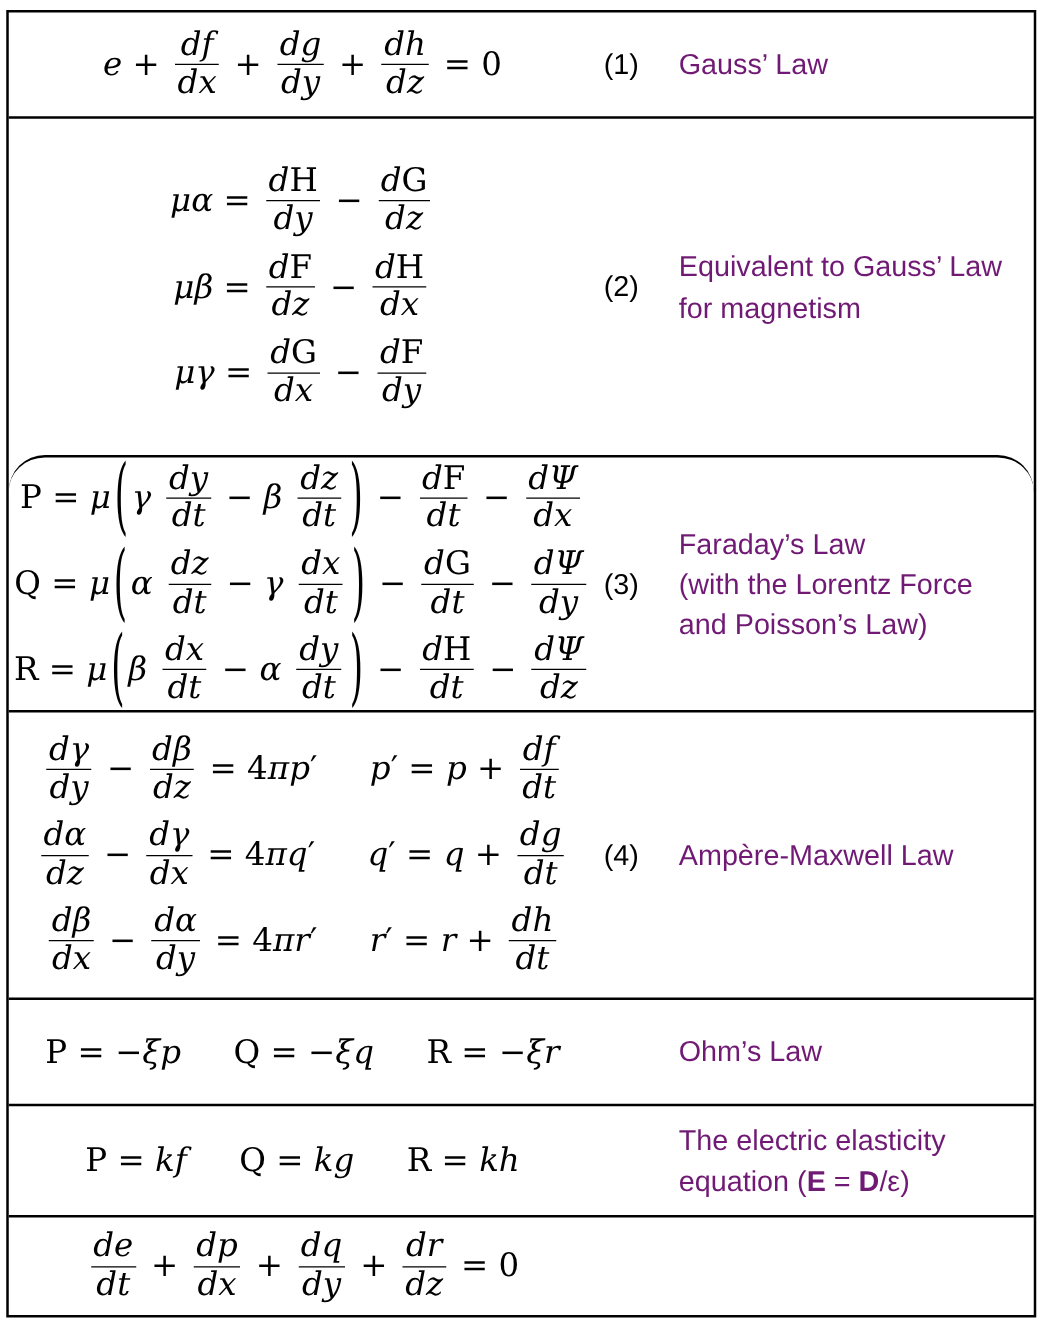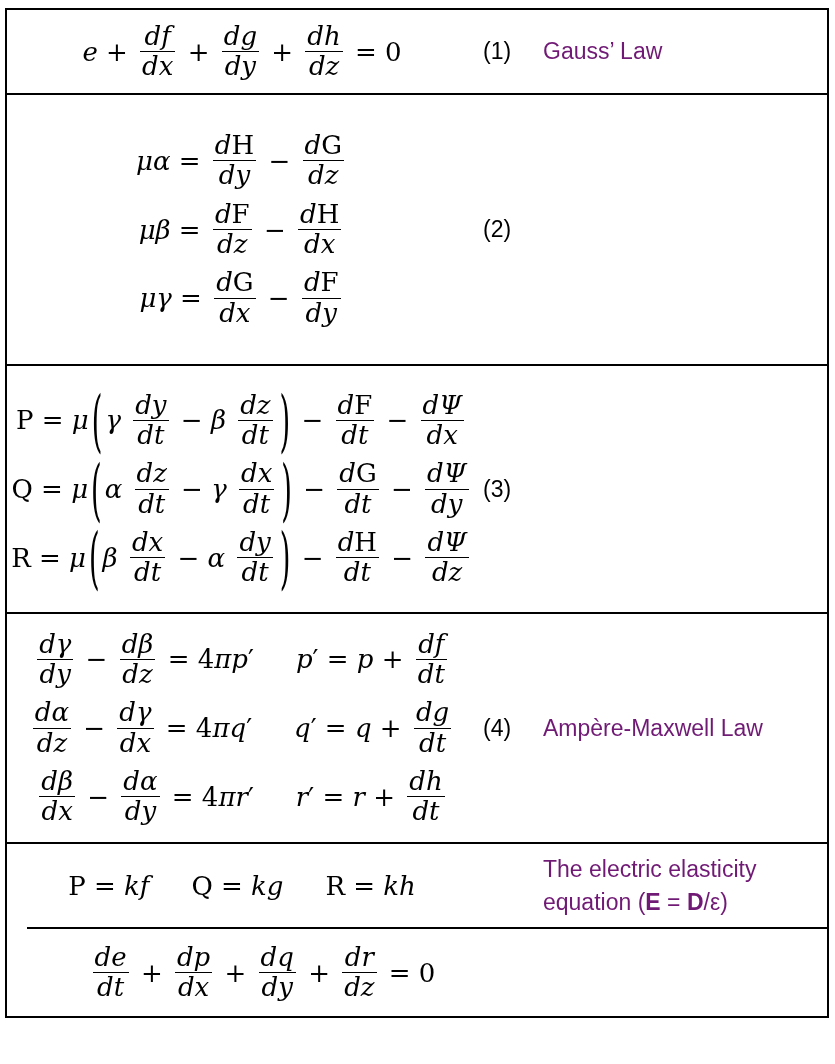--- a/index.html
+++ b/index.html
@@ -20,24 +20,24 @@
   .row {
     box-sizing: border-box;
     display: grid;
     grid-template-columns: 470px 66px 1fr;
     align-items: center;
     border-top: 2px solid #000;
   }
   .row:first-child { border-top: none; }
   .row:nth-child(1) { height: 83px; }
   .row:nth-child(2) { height: 271px; }
-  .row:nth-child(3) { height: 248px; }
+  .row:nth-child(3) { height: 204px; border-radius: 29px; }
   .row:nth-child(4) { height: 230px; }
   .row:nth-child(5) { height: 85px; }
-  .row:nth-child(6) { height: 89px; margin-left: 20px; }
+  .row:nth-child(6) { height: 89px; }
   .row:nth-child(7) { height: 80px; text-align: right; }
 
   .eqs {
     font-family: "DejaVu Serif", serif;
     font-size: 26px;
     color: #000;
     display: flex;
     flex-direction: column;
     justify-content: center;
     gap: 11px;
@@ -94,41 +94,53 @@
     <div class="desc"><span>Gauss’ Law</span></div>
   </div>
 
   <div class="row">
     <div class="eqs">
         <div class="eqline"><span class="mt"><span class="it">μα</span><span> = </span></span><span class="fr"><span class="nu"><span class="mt"><span class="it">d</span><span>H</span></span></span><span class="ba"></span><span class="de"><span class="mt"><span class="it">dy</span></span></span></span><span class="mt"><span> − </span></span><span class="fr"><span class="nu"><span class="mt"><span class="it">d</span><span>G</span></span></span><span class="ba"></span><span class="de"><span class="mt"><span class="it">dz</span></span></span></span></div>
         <div class="eqline"><span class="mt"><span class="it">μβ</span><span> = </span></span><span class="fr"><span class="nu"><span class="mt"><span class="it">d</span><span>F</span></span></span><span class="ba"></span><span class="de"><span class="mt"><span class="it">dz</span></span></span></span><span class="mt"><span> − </span></span><span class="fr"><span class="nu"><span class="mt"><span class="it">d</span><span>H</span></span></span><span class="ba"></span><span class="de"><span class="mt"><span class="it">dx</span></span></span></span></div>
         <div class="eqline"><span class="mt"><span class="it">μγ</span><span> = </span></span><span class="fr"><span class="nu"><span class="mt"><span class="it">d</span><span>G</span></span></span><span class="ba"></span><span class="de"><span class="mt"><span class="it">dx</span></span></span></span><span class="mt"><span> − </span></span><span class="fr"><span class="nu"><span class="mt"><span class="it">d</span><span>F</span></span></span><span class="ba"></span><span class="de"><span class="mt"><span class="it">dy</span></span></span></span></div>
       </div>
     <div class="num">(2)</div>
+    <div class="desc"><span>Equivalent to Gauss’ Law
+for magnetism</span></div>
   </div>
 
   <div class="row">
     <div class="eqs">
         <div class="eqline"><span class="mt"><span>P = </span><span class="it">μ</span></span><span class="bigp">(</span><span class="mt"><span class="it">γ</span><span> </span></span><span class="fr"><span class="nu"><span class="mt"><span class="it">dy</span></span></span><span class="ba"></span><span class="de"><span class="mt"><span class="it">dt</span></span></span></span><span class="mt"><span> − </span><span class="it">β</span><span> </span></span><span class="fr"><span class="nu"><span class="mt"><span class="it">dz</span></span></span><span class="ba"></span><span class="de"><span class="mt"><span class="it">dt</span></span></span></span><span class="bigp">)</span><span class="mt"><span> − </span></span><span class="fr"><span class="nu"><span class="mt"><span class="it">d</span><span>F</span></span></span><span class="ba"></span><span class="de"><span class="mt"><span class="it">dt</span></span></span></span><span class="mt"><span> − </span></span><span class="fr"><span class="nu"><span class="mt"><span class="it">dΨ</span></span></span><span class="ba"></span><span class="de"><span class="mt"><span class="it">dx</span></span></span></span></div>
         <div class="eqline"><span class="mt"><span>Q = </span><span class="it">μ</span></span><span class="bigp">(</span><span class="mt"><span class="it">α</span><span> </span></span><span class="fr"><span class="nu"><span class="mt"><span class="it">dz</span></span></span><span class="ba"></span><span class="de"><span class="mt"><span class="it">dt</span></span></span></span><span class="mt"><span> − </span><span class="it">γ</span><span> </span></span><span class="fr"><span class="nu"><span class="mt"><span class="it">dx</span></span></span><span class="ba"></span><span class="de"><span class="mt"><span class="it">dt</span></span></span></span><span class="bigp">)</span><span class="mt"><span> − </span></span><span class="fr"><span class="nu"><span class="mt"><span class="it">d</span><span>G</span></span></span><span class="ba"></span><span class="de"><span class="mt"><span class="it">dt</span></span></span></span><span class="mt"><span> − </span></span><span class="fr"><span class="nu"><span class="mt"><span class="it">dΨ</span></span></span><span class="ba"></span><span class="de"><span class="mt"><span class="it">dy</span></span></span></span></div>
         <div class="eqline"><span class="mt"><span>R = </span><span class="it">μ</span></span><span class="bigp">(</span><span class="mt"><span class="it">β</span><span> </span></span><span class="fr"><span class="nu"><span class="mt"><span class="it">dx</span></span></span><span class="ba"></span><span class="de"><span class="mt"><span class="it">dt</span></span></span></span><span class="mt"><span> − </span><span class="it">α</span><span> </span></span><span class="fr"><span class="nu"><span class="mt"><span class="it">dy</span></span></span><span class="ba"></span><span class="de"><span class="mt"><span class="it">dt</span></span></span></span><span class="bigp">)</span><span class="mt"><span> − </span></span><span class="fr"><span class="nu"><span class="mt"><span class="it">d</span><span>H</span></span></span><span class="ba"></span><span class="de"><span class="mt"><span class="it">dt</span></span></span></span><span class="mt"><span> − </span></span><span class="fr"><span class="nu"><span class="mt"><span class="it">dΨ</span></span></span><span class="ba"></span><span class="de"><span class="mt"><span class="it">dz</span></span></span></span></div>
       </div>
     <div class="num">(3)</div>
+    <div class="desc"><span>Faraday’s Law
+(with the Lorentz Force
+and Poisson’s Law)</span></div>
   </div>
 
   <div class="row">
     <div class="eqs">
         <div class="eqline"><span class="fr"><span class="nu"><span class="mt"><span class="it">dγ</span></span></span><span class="ba"></span><span class="de"><span class="mt"><span class="it">dy</span></span></span></span><span class="mt"><span> − </span></span><span class="fr"><span class="nu"><span class="mt"><span class="it">dβ</span></span></span><span class="ba"></span><span class="de"><span class="mt"><span class="it">dz</span></span></span></span><span class="mt"><span> = 4</span><span class="it">πp</span><span>′</span></span><span class="gap"></span><span class="mt"><span class="it">p</span><span>′ = </span><span class="it">p</span><span> + </span></span><span class="fr"><span class="nu"><span class="mt"><span class="it">df</span></span></span><span class="ba"></span><span class="de"><span class="mt"><span class="it">dt</span></span></span></span></div>
         <div class="eqline"><span class="fr"><span class="nu"><span class="mt"><span class="it">dα</span></span></span><span class="ba"></span><span class="de"><span class="mt"><span class="it">dz</span></span></span></span><span class="mt"><span> − </span></span><span class="fr"><span class="nu"><span class="mt"><span class="it">dγ</span></span></span><span class="ba"></span><span class="de"><span class="mt"><span class="it">dx</span></span></span></span><span class="mt"><span> = 4</span><span class="it">πq</span><span>′</span></span><span class="gap"></span><span class="mt"><span class="it">q</span><span>′ = </span><span class="it">q</span><span> + </span></span><span class="fr"><span class="nu"><span class="mt"><span class="it">dg</span></span></span><span class="ba"></span><span class="de"><span class="mt"><span class="it">dt</span></span></span></span></div>
         <div class="eqline"><span class="fr"><span class="nu"><span class="mt"><span class="it">dβ</span></span></span><span class="ba"></span><span class="de"><span class="mt"><span class="it">dx</span></span></span></span><span class="mt"><span> − </span></span><span class="fr"><span class="nu"><span class="mt"><span class="it">dα</span></span></span><span class="ba"></span><span class="de"><span class="mt"><span class="it">dy</span></span></span></span><span class="mt"><span> = 4</span><span class="it">πr</span><span>′</span></span><span class="gap"></span><span class="mt"><span class="it">r</span><span>′ = </span><span class="it">r</span><span> + </span></span><span class="fr"><span class="nu"><span class="mt"><span class="it">dh</span></span></span><span class="ba"></span><span class="de"><span class="mt"><span class="it">dt</span></span></span></span></div>
       </div>
     <div class="num">(4)</div>
     <div class="desc"><span>Ampère-Maxwell Law</span></div>
   </div>
 
+  <div class="row">
+    <div class="eqs">
+        <div class="eqline"><span class="mt"><span>P = −</span><span class="it">ξp</span></span><span class="gap"></span><span class="mt"><span>Q = −</span><span class="it">ξq</span></span><span class="gap"></span><span class="mt"><span>R = −</span><span class="it">ξr</span></span></div>
+      </div>
+    <div class="num"></div>
+    <div class="desc"><span>Ohm’s Law</span></div>
+  </div>
 
   <div class="row">
     <div class="eqs">
         <div class="eqline"><span class="mt"><span>P = </span><span class="it">kf</span></span><span class="gap"></span><span class="mt"><span>Q = </span><span class="it">kg</span></span><span class="gap"></span><span class="mt"><span>R = </span><span class="it">kh</span></span></div>
       </div>
     <div class="num"></div>
     <div class="desc"><span>The electric elasticity
 equation (</span><span class="bold">E</span><span> = </span><span class="bold">D</span><span>/ε)</span></div>
   </div>
 

